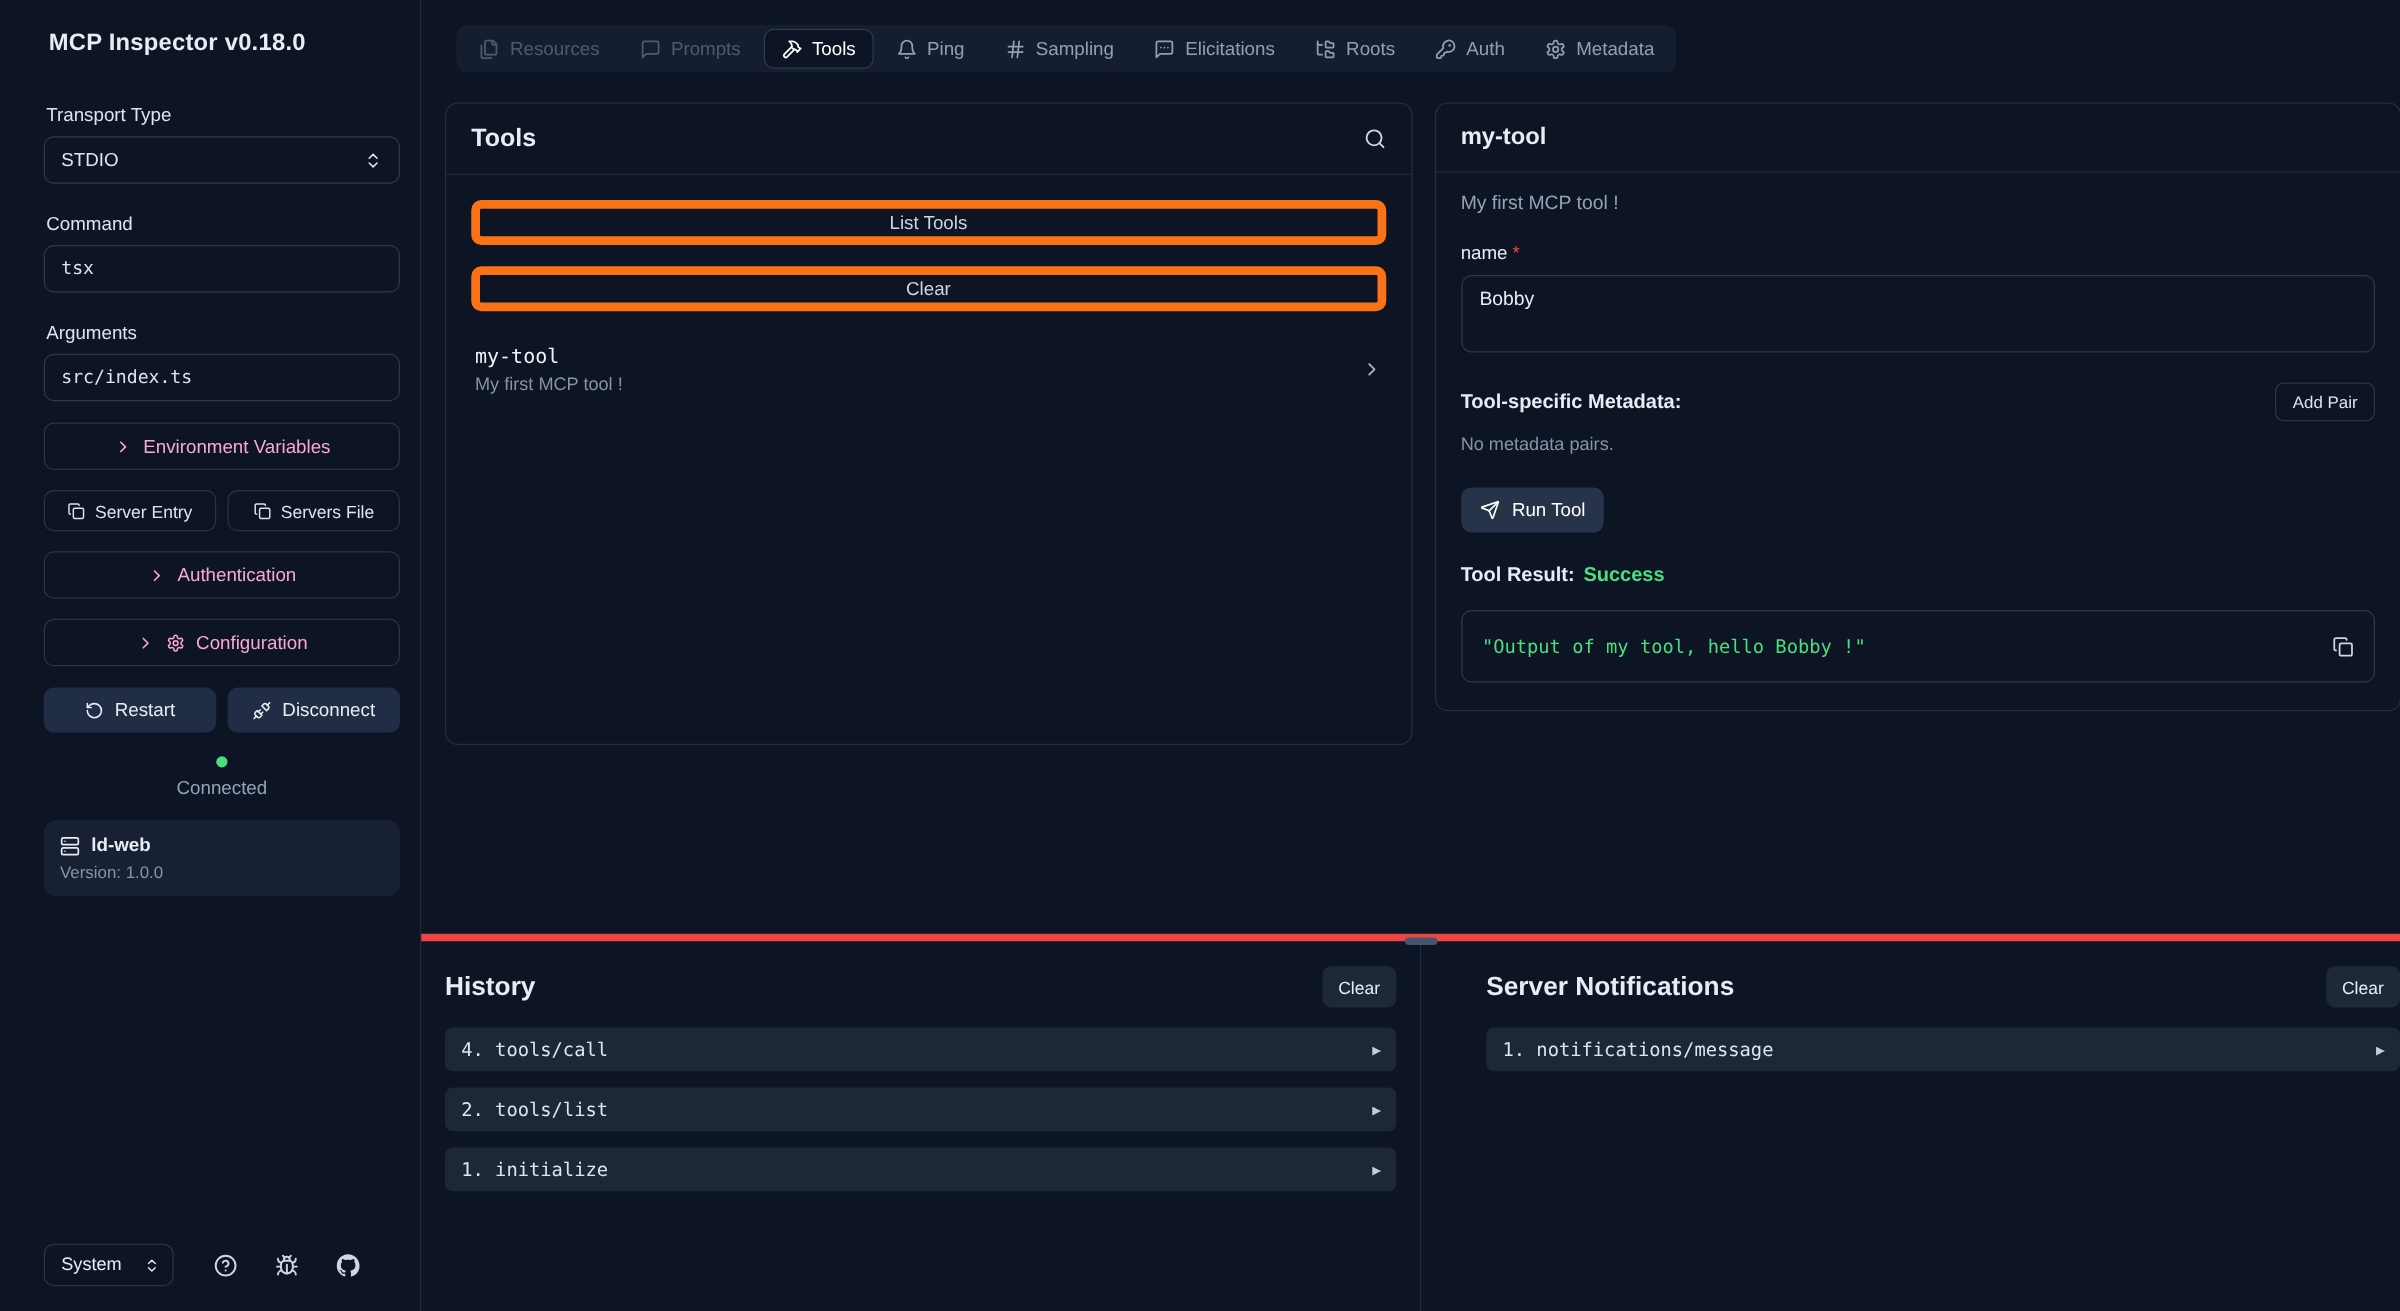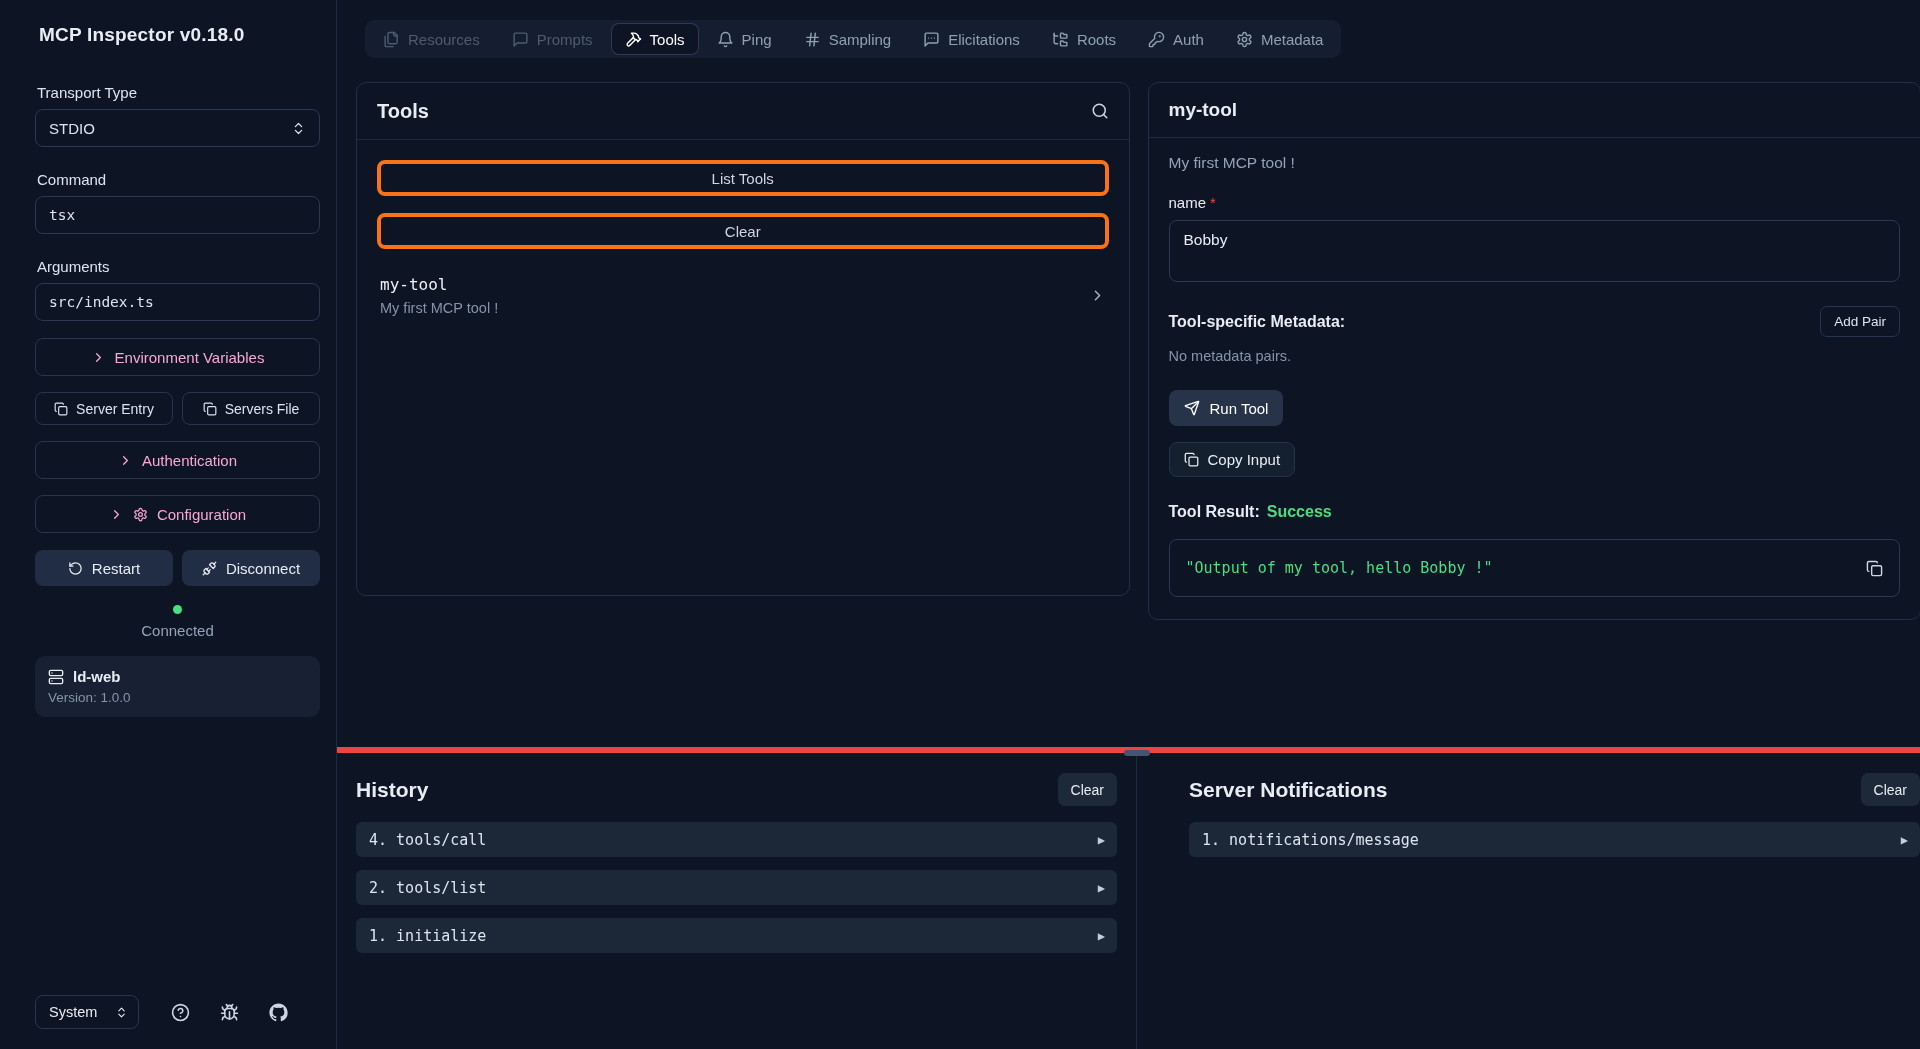--- a/index.html
+++ b/index.html
@@ -78,21 +78,21 @@
   .card-header {
     display:flex; align-items:center; justify-content:space-between;
     height:57px; padding:0 20px; border-bottom:1px solid #1d2940;
   }
   .card-title { font-size:20px; font-weight:700; }
   .detail-title { font-size:19px; font-weight:700; }
   .icon-btn { background:none; border:none; color:#cdd7e4; cursor:pointer; padding:0; }
 
   .tools-body { padding:20px; }
   .ghost-btn {
-    width:100%; height:36px; border:4px solid #f97316; border-radius:8px;
+    width:100%; height:36px; border:7px solid #f97316; border-radius:8px;
     background:transparent; color:#cdd7e4; font-size:15px; display:flex;
     align-items:center; justify-content:center; cursor:pointer;
   }
   .ghost-btn + .ghost-btn { margin-top:17px; }
   .tool-item { margin-top:26px; display:flex; align-items:center; justify-content:space-between;
     cursor:pointer; padding:0 3px; }
   .tool-name { font-family:"DejaVu Sans Mono", monospace; font-size:16px; color:#eef2f7; }
   .tool-desc { color:#8494aa; font-size:14.5px; margin-top:6px; }
   .chev { color:#aab6c6; }
 
@@ -470,31 +470,20 @@
             <button class="run-btn">
               <span>
                 <svg width="16" height="16" viewBox="0 0 24 24" fill="none" stroke="currentColor" stroke-width="2" stroke-linecap="round" stroke-linejoin="round">
                     <path d="M14.536 21.686a.5.5 0 0 0 .937-.024l6.5-19a.496.496 0 0 0-.635-.635l-19 6.5a.5.5 0 0 0-.024.937l7.93 3.18a2 2 0 0 1 1.112 1.11z"></path>
                     <path d="m21.854 2.147-10.94 10.939"></path>
                   </svg>
               </span>
               <span>Run Tool</span>
             </button>
           </div>
-          <div>
-            <button class="copy-input-btn">
-              <span>
-                <svg width="15" height="15" viewBox="0 0 24 24" fill="none" stroke="currentColor" stroke-width="2" stroke-linecap="round" stroke-linejoin="round">
-                    <rect width="14" height="14" x="8" y="8" rx="2" ry="2"></rect>
-                    <path d="M4 16c-1.1 0-2-.9-2-2V4c0-1.1.9-2 2-2h10c1.1 0 2 .9 2 2"></path>
-                  </svg>
-              </span>
-              <span>Copy Input</span>
-            </button>
-          </div>
 
           <div class="result-row">
             <span>Tool Result:</span><span class="result-status">Success</span>
           </div>
 
           <div class="output-box">
             <span class="output-text">"Output of my tool, hello Bobby !"</span>
             <button class="icon-btn">
               <svg width="17" height="17" viewBox="0 0 24 24" fill="none" stroke="currentColor" stroke-width="2" stroke-linecap="round" stroke-linejoin="round">
                   <rect width="14" height="14" x="8" y="8" rx="2" ry="2"></rect>

